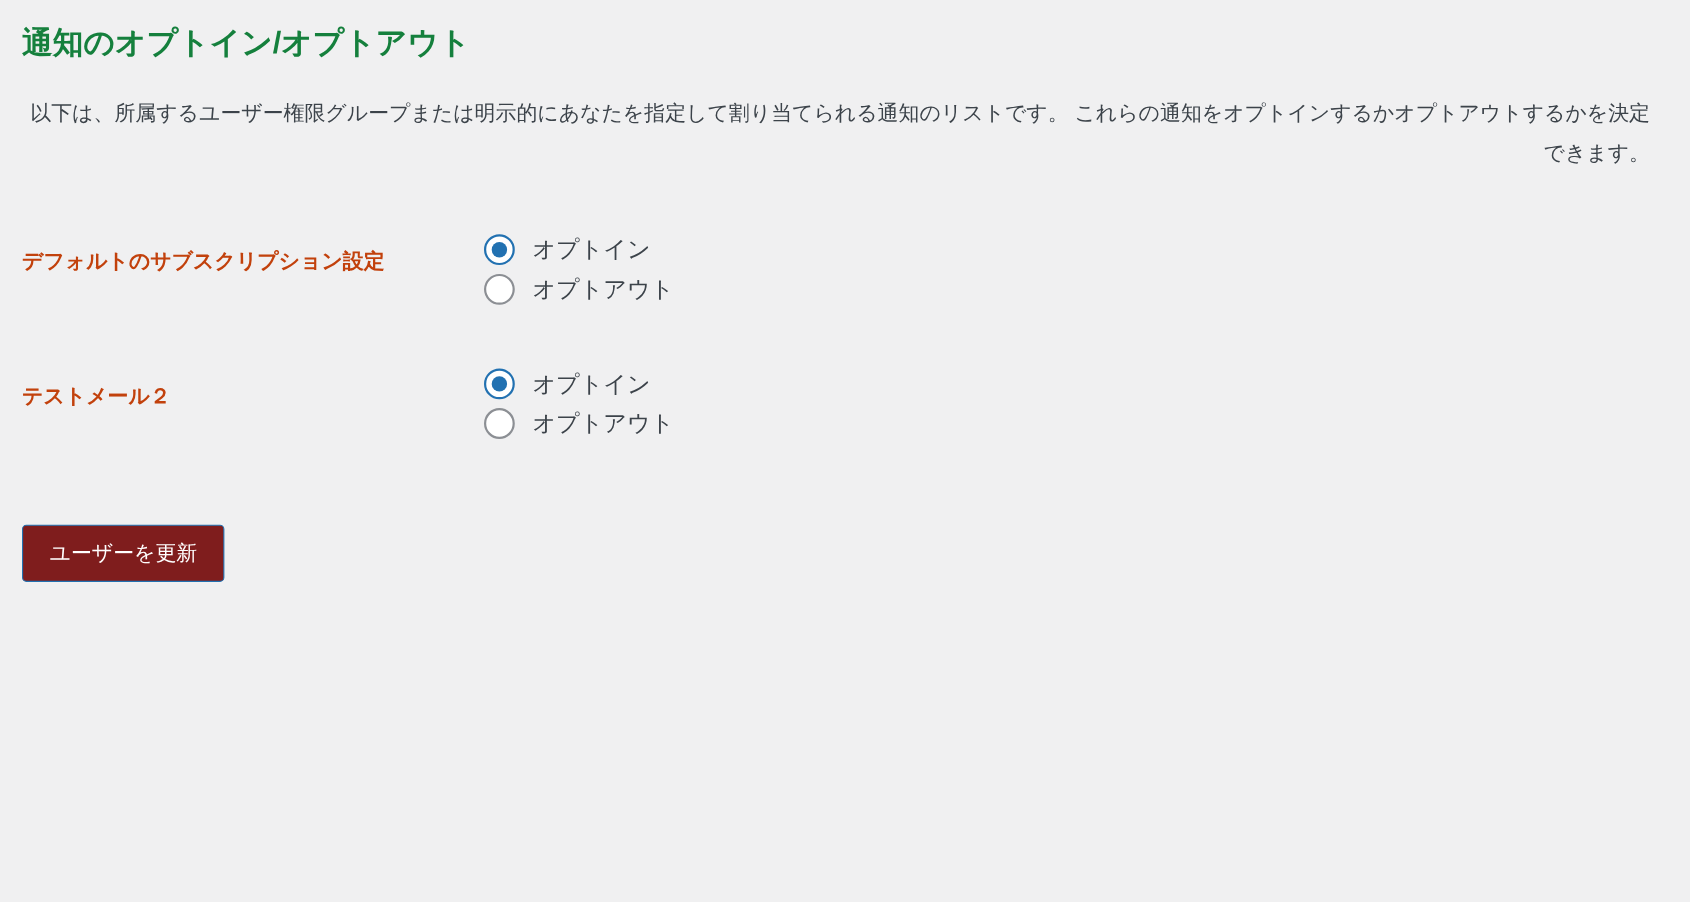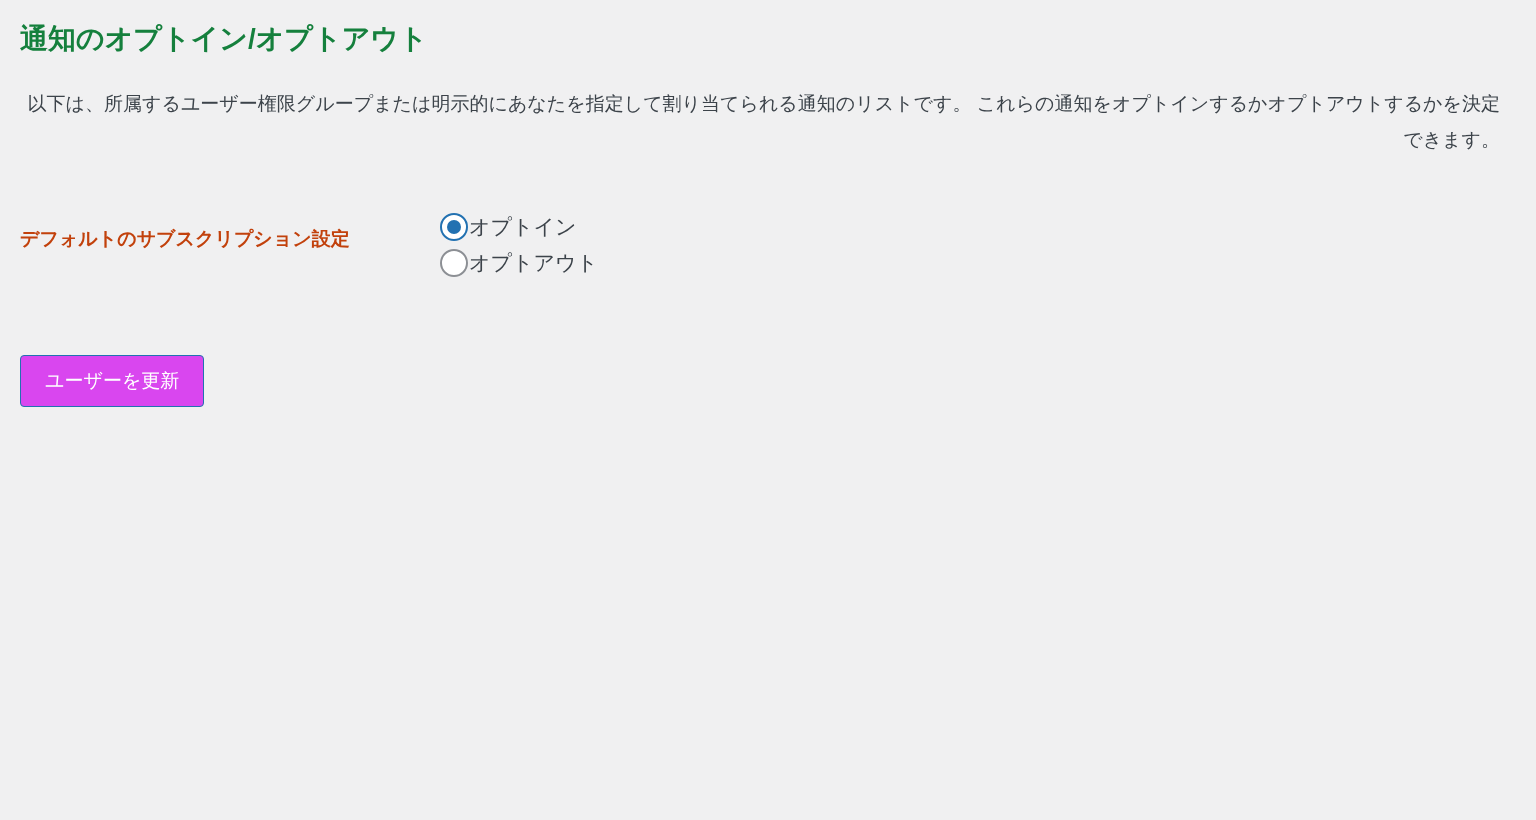--- a/index.html
+++ b/index.html
@@ -45,21 +45,21 @@
       line-height: 1.7;
     }
     .form-table td {
       padding: 0 0 50px 0;
       font-size: 19px;
       color: #3c434a;
     }
     .radio-option {
       display: flex;
       align-items: center;
-      gap: 1px;
+      gap: 16px;
       margin-bottom: 8px;
     }
     input[type="radio"] {
       appearance: none;
       width: 28px;
       height: 28px;
       border: 2px solid #8c8f94;
       border-radius: 50%;
       background: #fff;
       position: relative;
@@ -79,21 +79,21 @@
       height: 14px;
       border-radius: 50%;
       background: #2271b1;
     }
     .radio-label {
       font-size: 21px;
       color: #3c434a;
       cursor: pointer;
     }
     .submit-button {
-      background: #d946ef;
+      background: #7f1d1d;
       border: 1px solid #2271b1;
       color: #fff;
       font-size: 19px;
       padding: 12px 24px;
       border-radius: 4px;
       cursor: pointer;
       margin-top: 20px;
     }
   </style>
 </head>
@@ -113,19 +113,32 @@
         <div class="radio-option">
           <input type="radio" name="s0" checked="" style="">
           <span class="radio-label">オプトイン</span>
         </div>
         <div class="radio-option">
           <input type="radio" name="s0" style="">
           <span class="radio-label">オプトアウト</span>
         </div>
       </td>
     </tr>
+    <tr>
+      <th>テストメール２</th>
+      <td>
+        <div class="radio-option">
+          <input type="radio" name="s1" checked="" style="">
+          <span class="radio-label">オプトイン</span>
+        </div>
+        <div class="radio-option">
+          <input type="radio" name="s1" style="">
+          <span class="radio-label">オプトアウト</span>
+        </div>
+      </td>
+    </tr>
   </tbody>
 </table>
 
 <button class="submit-button">ユーザーを更新</button>
 
 
 
 
 </body></html>

